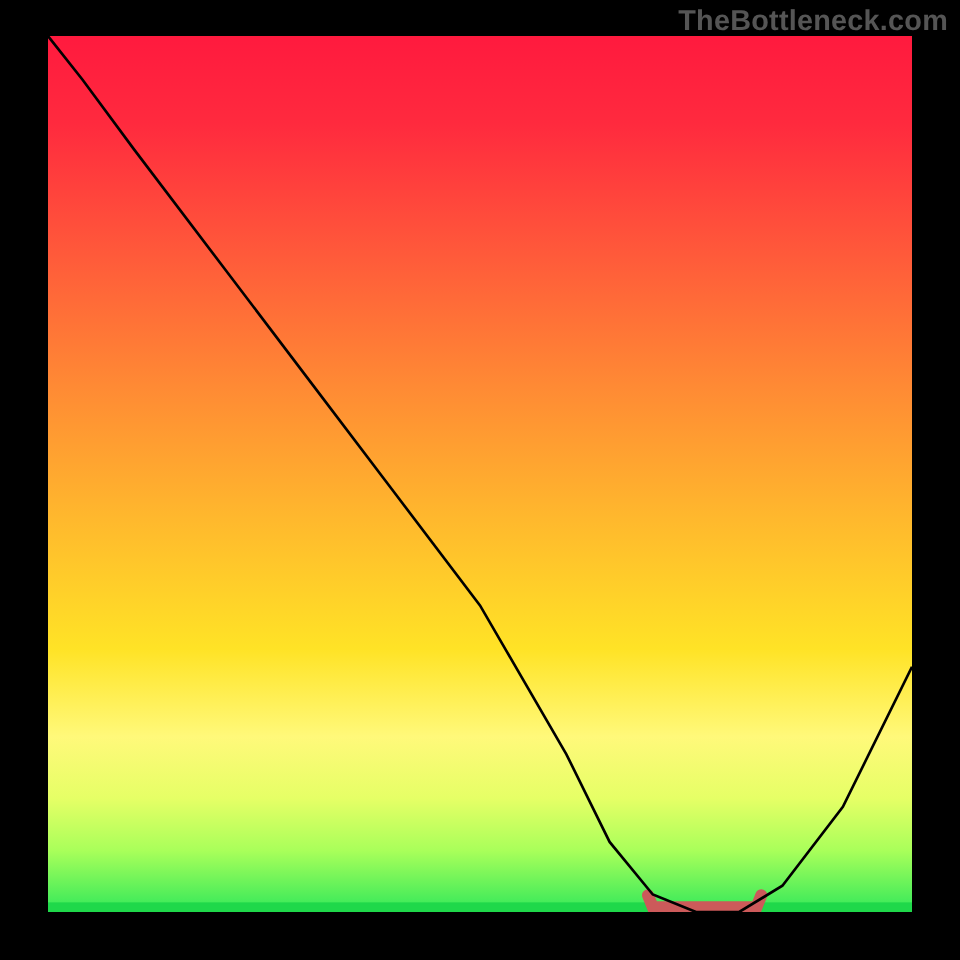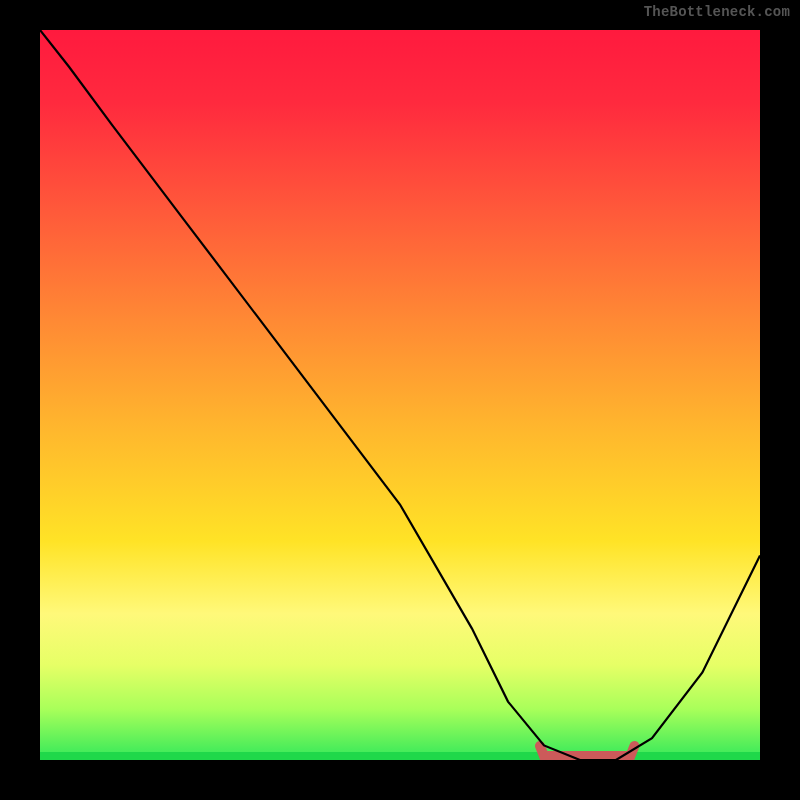--- a/index.html
+++ b/index.html
@@ -15,25 +15,24 @@
     position: relative;
     width: 800px;
     height: 800px;
     background: #000;
   }
   .attribution {
     position: absolute;
     top: 4px;
     right: 10px;
     color: #555;
-    font-size: 14px;
+    font-size: 24px;
     font-weight: 600;
     letter-spacing: 0.2px;
     z-index: 3;
-    font-family: Liberation Mono, monospace;
   }
   .plot-area {
     position: absolute;
     left: 40px;
     top: 30px;
     width: 720px;
     height: 730px;
     background: linear-gradient(to bottom,
       #ff1a3e 0%,
       #ff2a3e 10%,

